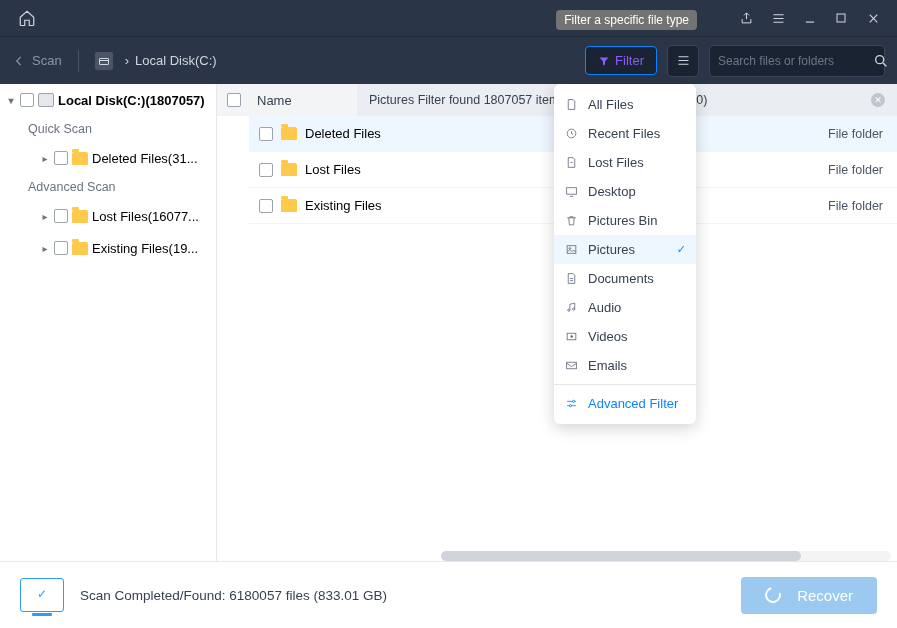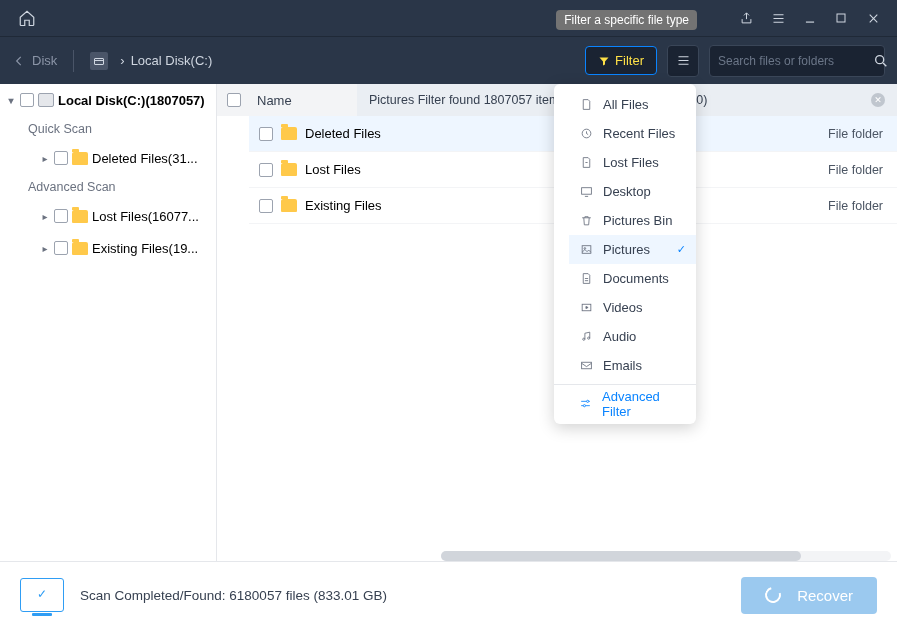--- a/index.html
+++ b/index.html
@@ -13,21 +13,21 @@
   .titlebar-right { display: flex; align-items: center; gap: 18px; color: #cfd6e0; padding-right: 10px; }
   .win-ctrl { cursor: pointer; width: 14px; text-align: center; }
 
   
   .toolbar { height: 48px; background: #2a3648; display: flex; align-items: center; padding: 0 12px; gap: 12px; border-top: 1px solid #1f2937; }
   .back-btn { display: flex; align-items: center; gap: 6px; color: #8b95a7; font-size: 13px; }
   .vdiv { width: 1px; height: 22px; background: #4a5568; margin: 0 4px; }
   .drive-chip { width: 18px; height: 18px; background: #4a5568; border-radius: 2px; display: flex; align-items: center; justify-content: center; color: #cfd6e0; font-size: 10px; }
   .breadcrumb { color: #cfd6e0; font-size: 13px; display: flex; align-items: center; gap: 6px; }
   .toolbar-right { margin-left: auto; display: flex; align-items: center; gap: 10px; }
-  .filter-btn { background: #1a2332; border: 1px solid #0a84ff; color: #fde047; padding: 6px 12px; border-radius: 4px; font-size: 13px; display: flex; align-items: center; gap: 5px; }
+  .filter-btn { background: #1a2332; border: 1px solid #0a84ff; color: #8b5cf6; padding: 6px 12px; border-radius: 4px; font-size: 13px; display: flex; align-items: center; gap: 5px; }
   .view-btn { background: #1a2332; border: 1px solid #3a4658; color: #cfd6e0; width: 32px; height: 32px; border-radius: 4px; display: flex; align-items: center; justify-content: center; }
   .search { background: #1a2332; border: 1px solid #3a4658; border-radius: 4px; width: 176px; height: 32px; display: flex; align-items: center; padding: 0 8px; }
   .search input { background: transparent; border: none; color: #cfd6e0; font-size: 12px; flex: 1; outline: none; }
   .search input::placeholder { color: #6b7688; }
   .search-icon { color: #cfd6e0; }
 
   
   .main { display: flex; height: 477px; }
 
   
@@ -49,21 +49,21 @@
   .filter-banner { position: absolute; left: 140px; top: 0; height: 32px; background: #eaeef3; display: flex; align-items: center; padding: 0 12px; font-size: 12.5px; color: #374151; gap: 10px; right: 0; }
   .filter-close { margin-left: auto; width: 14px; height: 14px; border-radius: 50%; background: #c0c6ce; color: #fff; font-size: 9px; display: flex; align-items: center; justify-content: center; }
 
   .filelist { flex: 1; overflow: hidden; }
   .file-row { display: flex; align-items: center; height: 36px; padding: 0 10px; gap: 8px; font-size: 13px; border-bottom: 1px solid #f3f4f6; margin-left: 32px; }
   .file-row.selected { background: #eef6ff; }
   .file-type { margin-left: auto; color: #4b5563; font-size: 12.5px; padding-right: 4px; }
 
   
   .dropdown { position: absolute; top: 0; left: 337px; width: 142px; background: #fff; border-radius: 6px; box-shadow: 0 4px 16px rgba(0,0,0,.18); padding: 6px 0; font-size: 13px; z-index: 10; }
-  .dd-item { display: flex; align-items: center; height: 29px; padding: 0 10px; gap: 10px; color: #374151; margin-left: 15px; }
+  .dd-item { display: flex; align-items: center; height: 29px; padding: 0 10px; gap: 10px; color: #374151; }
   .dd-item.active { background: #eef6ff; }
   .dd-check { margin-left: auto; color: #0a84ff; font-size: 11px; }
   .dd-sep { height: 1px; background: #e5e7eb; margin: 4px 0; }
   .dd-adv { color: #0a84ff; }
   .dd-icon { width: 14px; height: 14px; display: flex; align-items: center; justify-content: center; color: #6b7280; }
 
   
   .hscroll { position: absolute; left: 224px; right: 6px; bottom: 0; height: 10px; background: #f3f4f6; border-radius: 5px; }
   .hscroll-thumb { position: absolute; left: 0; width: 80%; height: 100%; background: #d1d5db; border-radius: 5px; }
 
@@ -117,21 +117,21 @@
         </svg>
     </span>
   </div>
 </div>
 
 <div class="toolbar">
   <div class="back-btn">
     <svg width="14" height="14" viewBox="0 0 24 24" fill="none" stroke="currentColor" stroke-width="2">
         <path d="M15 5l-7 7 7 7"></path>
       </svg>
-    <span>Disk</span>
+    <span>Scan</span>
   </div>
   <div class="vdiv"></div>
   <div class="drive-chip">
     <svg width="12" height="12" viewBox="0 0 24 24" fill="none" stroke="currentColor" stroke-width="2">
         <rect x="3" y="7" width="18" height="12" rx="1"></rect>
         <path d="M3 11h18"></path>
       </svg>
   </div>
   <div class="breadcrumb">
     <span>›</span>
@@ -284,35 +284,35 @@
             <svg width="13" height="13" viewBox="0 0 24 24" fill="none" stroke="currentColor" stroke-width="1.6">
               <path d="M6 3h9l3 3v15H6z"></path>
               <path d="M9 12h6M9 16h6"></path>
             </svg>
           </span>
         <span>Documents</span>
       </div>
       <div class="dd-item">
         <span class="dd-icon">
             <svg width="13" height="13" viewBox="0 0 24 24" fill="none" stroke="currentColor" stroke-width="1.6">
-              <rect x="4" y="6" width="16" height="12"></rect>
-              <path d="M11 10l4 2-4 2z" fill="currentColor"></path>
-            </svg>
-          </span>
-        <span>Videos</span>
-      </div>
-      <div class="dd-item">
-        <span class="dd-icon">
-            <svg width="13" height="13" viewBox="0 0 24 24" fill="none" stroke="currentColor" stroke-width="1.6">
               <path d="M9 17V6l9-2v11"></path>
               <circle cx="7" cy="17" r="2"></circle>
               <circle cx="16" cy="15" r="2"></circle>
             </svg>
           </span>
         <span>Audio</span>
+      </div>
+      <div class="dd-item">
+        <span class="dd-icon">
+            <svg width="13" height="13" viewBox="0 0 24 24" fill="none" stroke="currentColor" stroke-width="1.6">
+              <rect x="4" y="6" width="16" height="12"></rect>
+              <path d="M11 10l4 2-4 2z" fill="currentColor"></path>
+            </svg>
+          </span>
+        <span>Videos</span>
       </div>
       <div class="dd-item">
         <span class="dd-icon">
             <svg width="13" height="13" viewBox="0 0 24 24" fill="none" stroke="currentColor" stroke-width="1.6">
               <rect x="3" y="6" width="18" height="12"></rect>
               <path d="M3 8l9 6 9-6"></path>
             </svg>
           </span>
         <span>Emails</span>
       </div>

